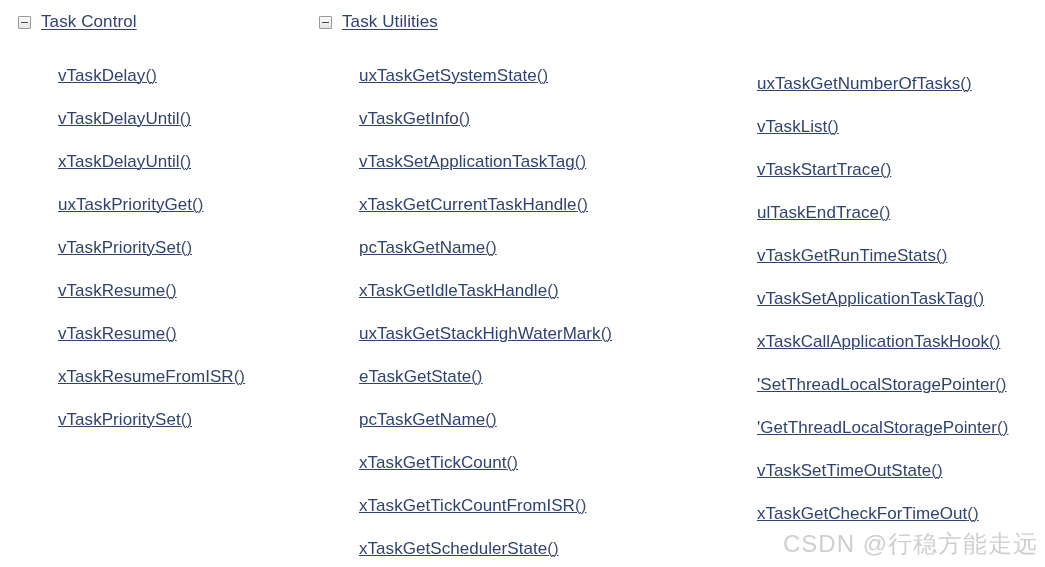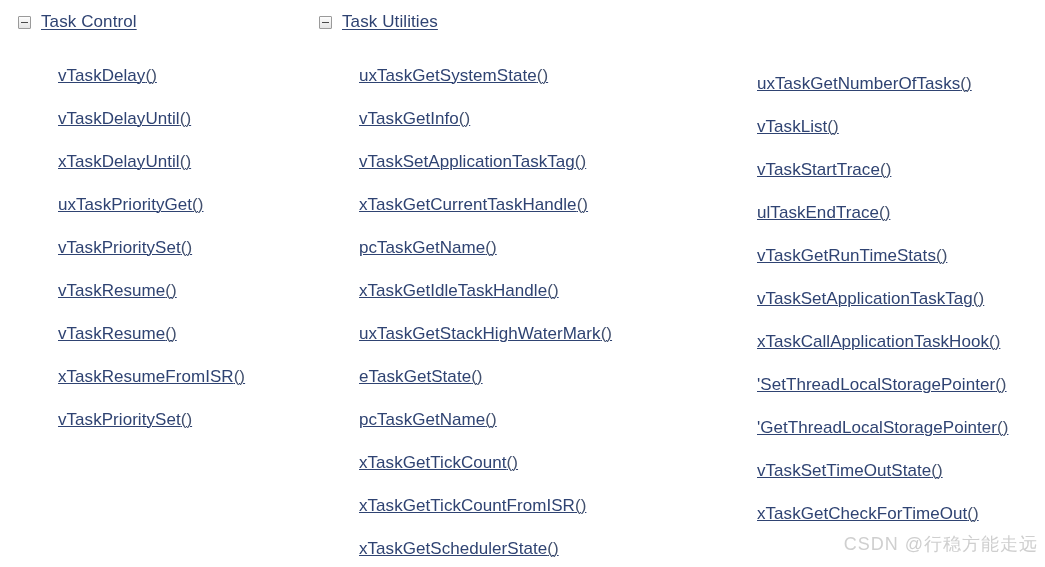--- a/index.html
+++ b/index.html
@@ -105,21 +105,21 @@
   }
 
   
   .col-3 .fn-list { margin-top: 51px; }
 
   
   .watermark {
     position: absolute;
     right: 18px;
     bottom: 12px;
-    font-size: 18px;
+    font-size: 24px;
     line-height: 22px;
     color: #cfcfcf;
     white-space: nowrap;
     letter-spacing: 1px;
     user-select: none;
   }
 </style>
 </head>
 <body>
 

